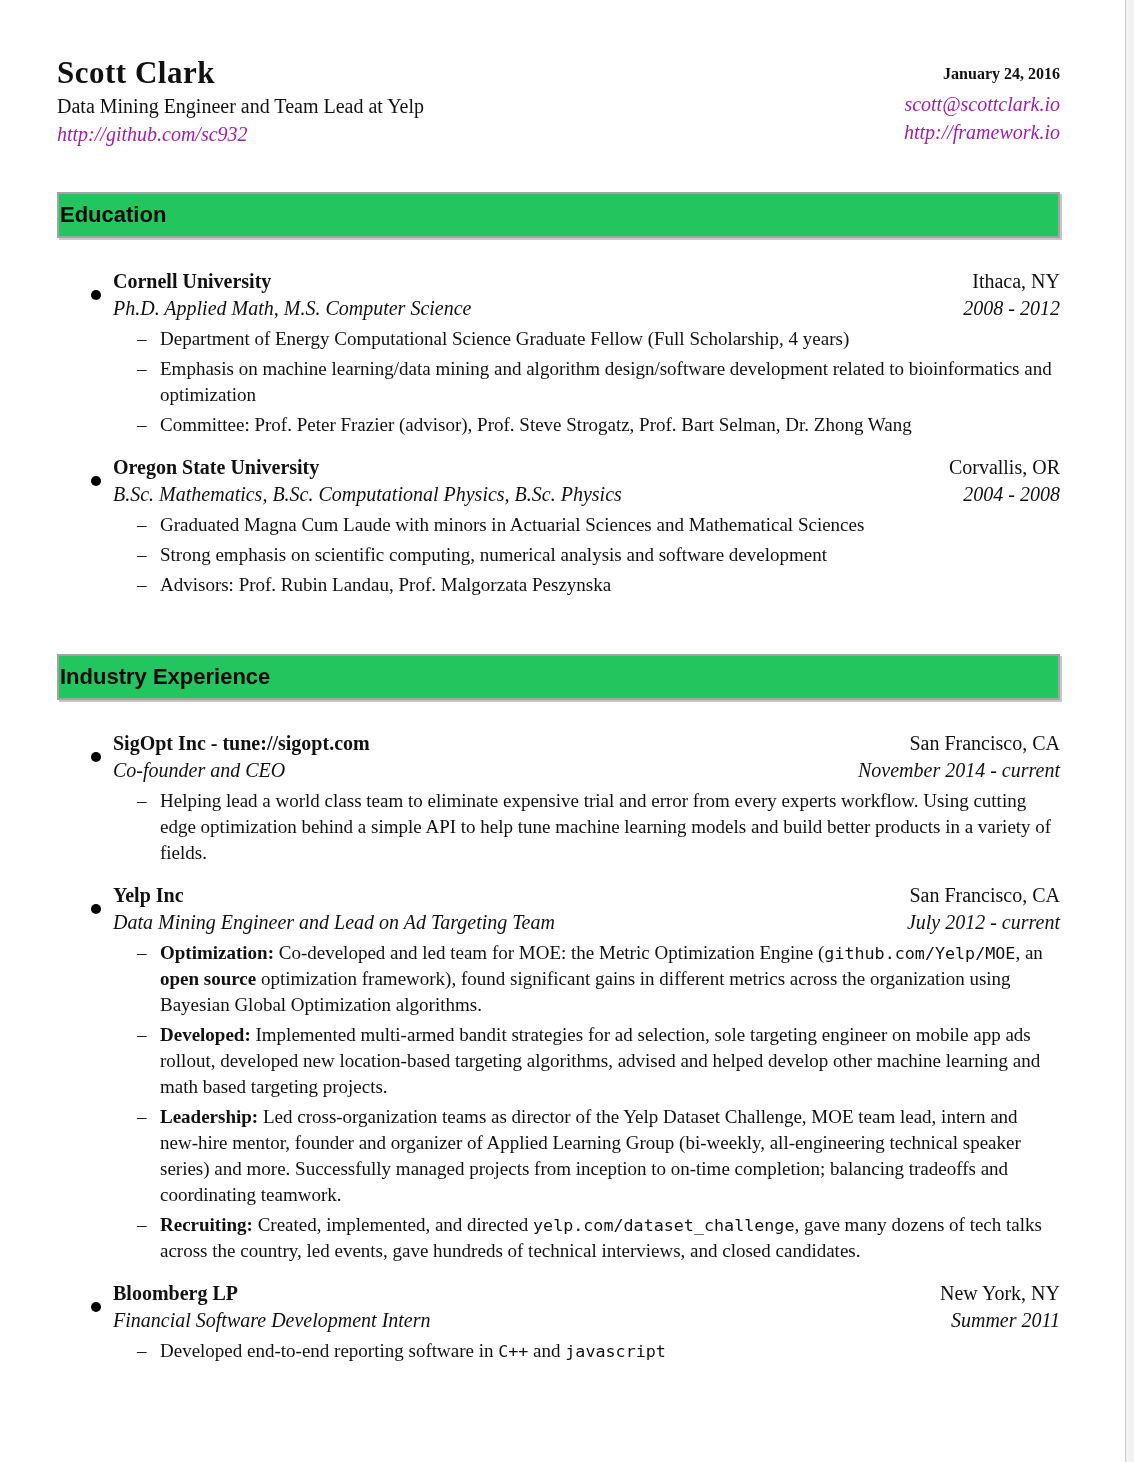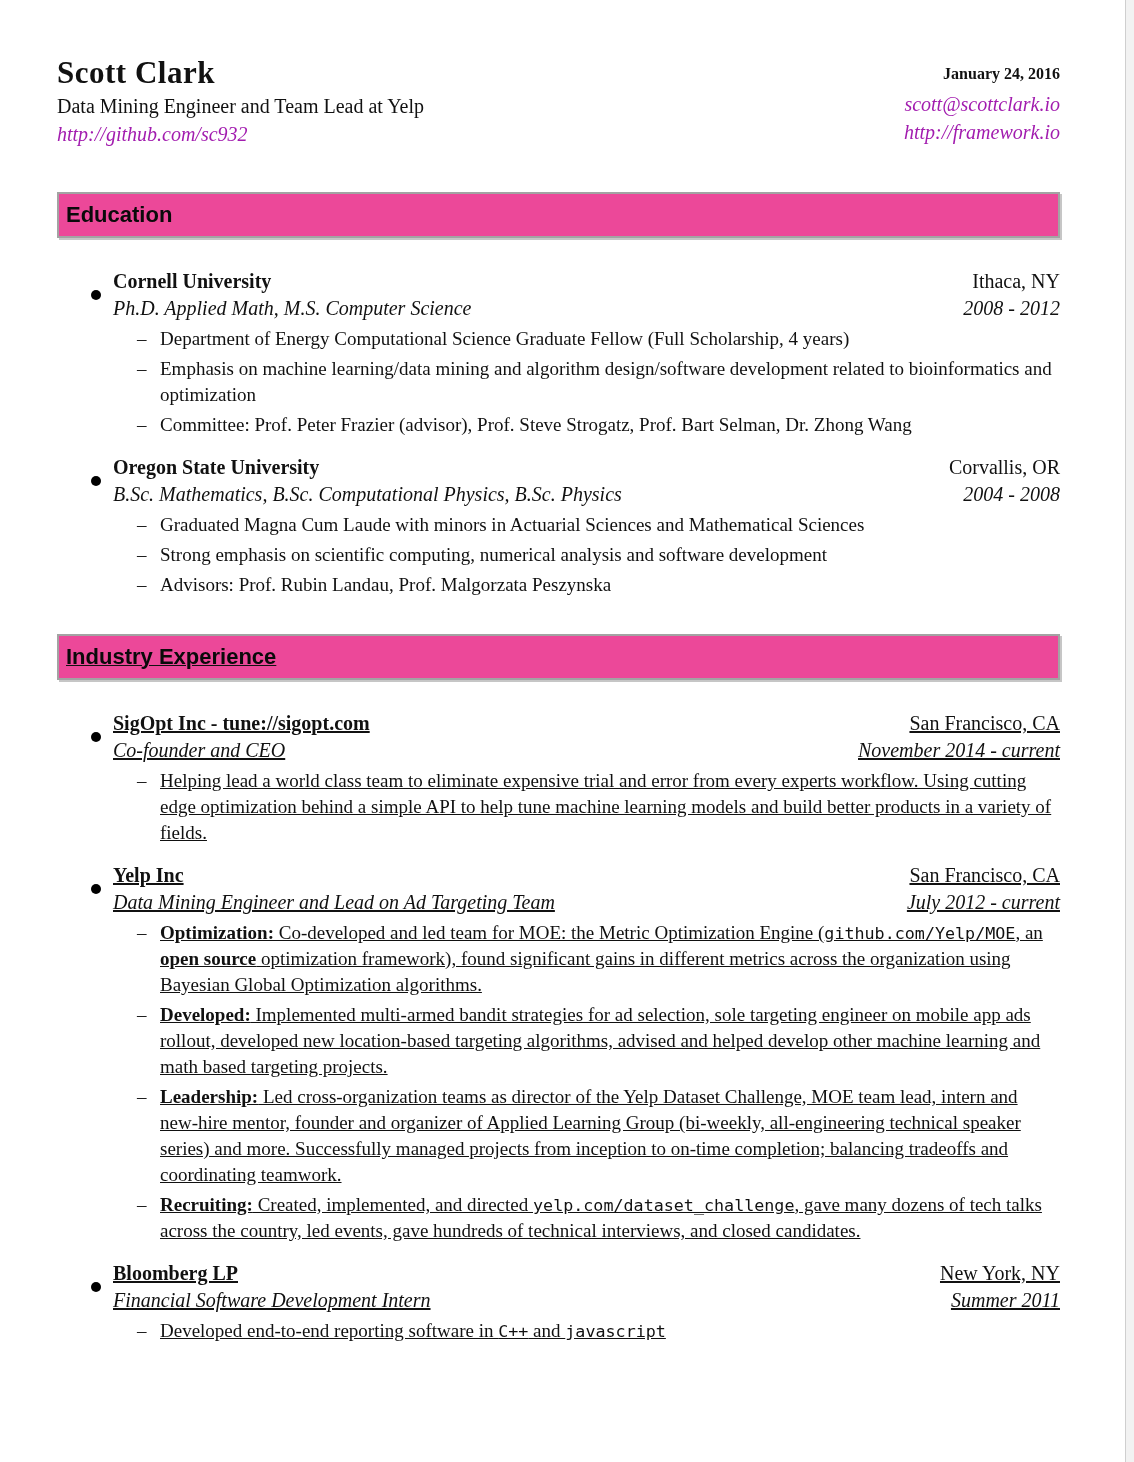--- a/index.html
+++ b/index.html
@@ -31,26 +31,26 @@
     font-size: 31px;
     font-weight: bold;
     line-height: 38px;
     letter-spacing: 0.5px;
   }
   .hline { font-size: 20px; line-height: 28px; }
   .date-line { font-size: 16px; font-weight: bold; line-height: 32px; margin-top: 4px; }
   .linkish { color: #a21caf; text-decoration: none; cursor: pointer; font-style: italic; }
   
   .section { margin-top: 44px; }
-  .section + .section { margin-top: 36px; text-decoration: underline; }
+  .section + .section { margin-top: 56px; }
   .secbox {
-    background: #ec4899;
+    background: #22c55e;
     border: 2px solid #a3a3a3;
     box-shadow: 2px 2px 0 #c6c6c6;
-    padding: 9px 10px 9px 7px;
+    padding: 9px 10px 9px 1px;
   }
   .sectitle {
     font-family: "Liberation Sans", "DejaVu Sans", sans-serif;
     font-weight: bold;
     font-size: 22px;
     line-height: 24px;
     color: #0a0a0a;
   }
   .entries { margin-top: 30px; }
   

